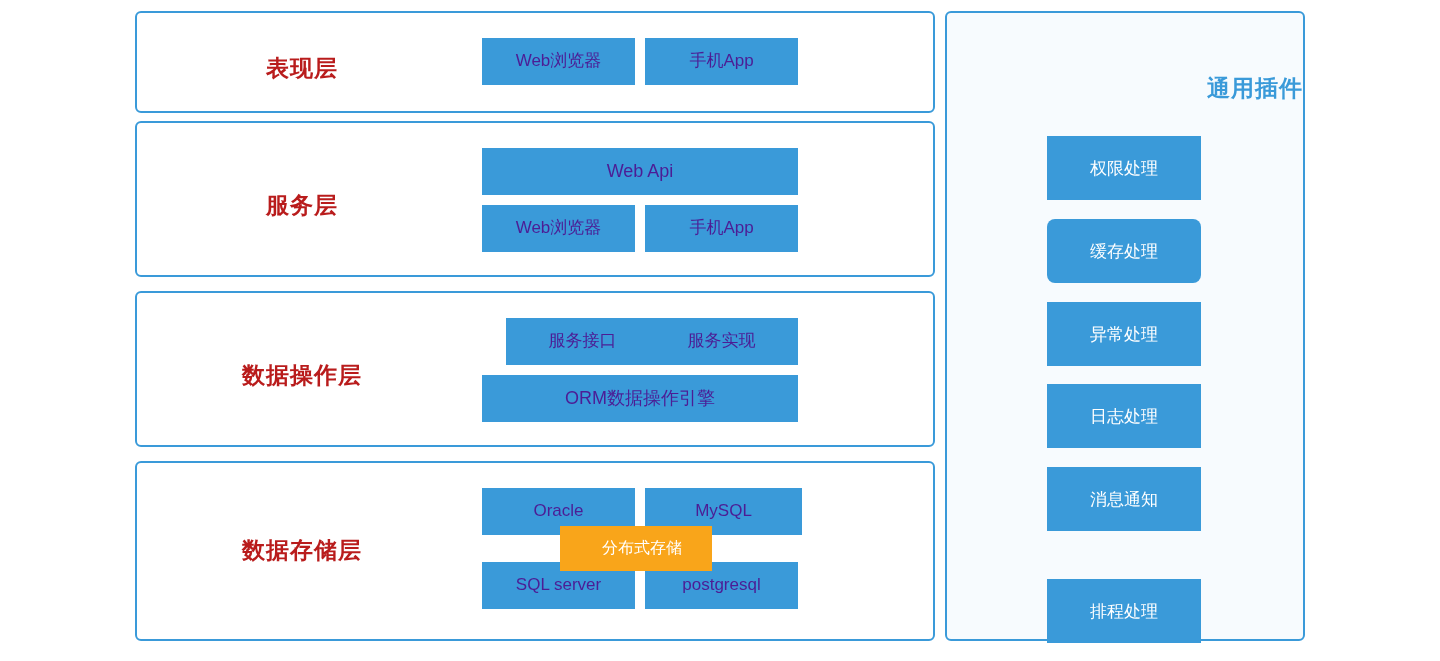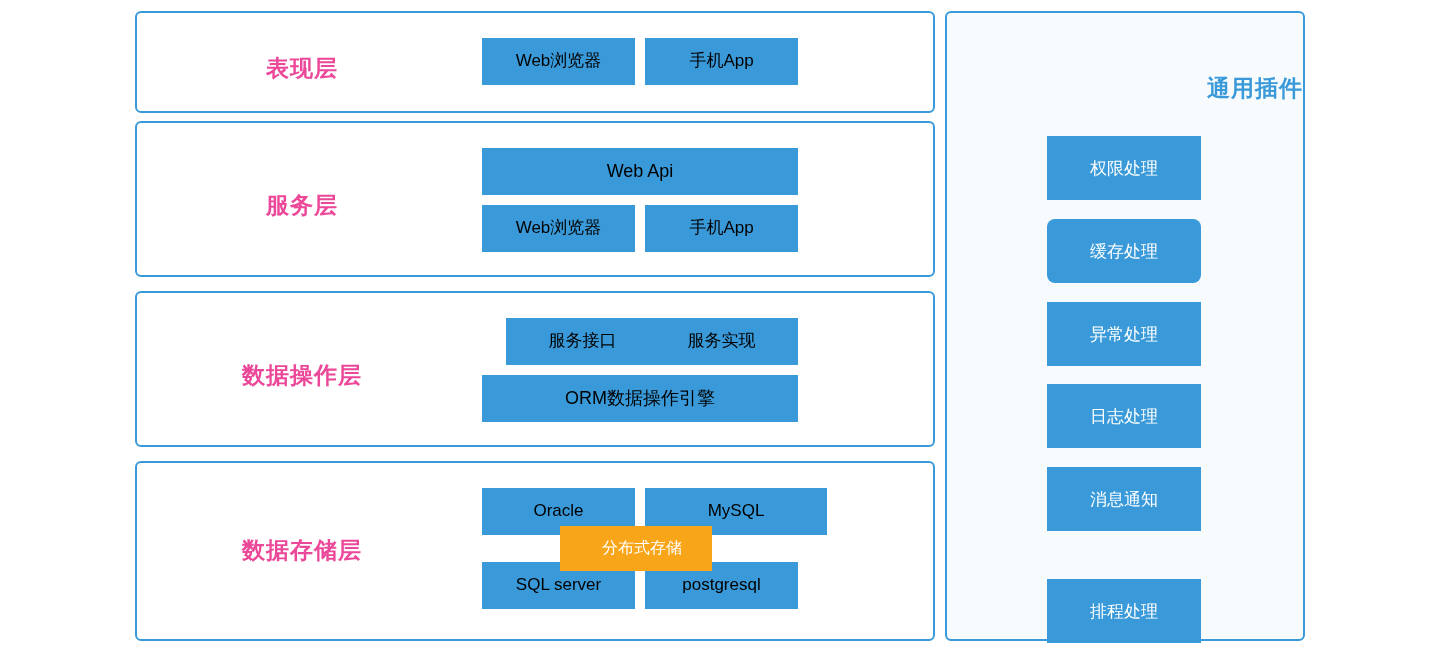--- a/index.html
+++ b/index.html
@@ -31,33 +31,33 @@
     border: 2px solid #3a9ad9;
     border-radius: 6px;
     background: #ffffff;
   }
 
   .layer-title {
     position: absolute;
     left: 0;
     width: 330px;
     text-align: center;
-    color: #ec4899;
+    color: #b91c1c;
     font-weight: bold;
     font-size: 23px;
     letter-spacing: 1px;
     white-space: nowrap;
   }
 
   
   .node {
     position: absolute;
     box-sizing: border-box;
     background: #3a9ad9;
-    color: #000000;
+    color: #4c1d95;
     font-size: 17px;
     display: flex;
     align-items: center;
     justify-content: center;
     text-align: center;
     line-height: 1.1;
     white-space: nowrap;
   }
 
   .node.wide {
@@ -150,21 +150,21 @@
     <div class="node" style="left:508px; top:25px; width:153px; height:47px;">服务实现</div>
 
     <div class="node wide" style="left:345px; top:82px; width:316px; height:47px;">ORM数据操作引擎</div>
   </div>
 
   <div class="layer-panel" style="top:461px; height:180px;">
     <div class="layer-title" style="top:72px;">数据存储层</div>
 
     <div class="node" style="left:345px; top:25px; width:153px; height:47px;">Oracle</div>
 
-    <div class="node" style="left:508px; top:25px; width:182px; height:47px;">MySQL</div>
+    <div class="node" style="left:508px; top:25px; width:157px; height:47px;">MySQL</div>
 
     <div class="node" style="left:345px; top:99px; width:153px; height:47px;">SQL server</div>
 
     <div class="node" style="left:508px; top:99px; width:153px; height:47px;">postgresql</div>
 
     <div class="node-accent" style="left:423px; top:63px; width:152px; height:45px;padding-left:12px;">分布式存储</div>
   </div>
 
   <div id="plugin-panel">
     <div id="plugin-title">通用插件</div>

